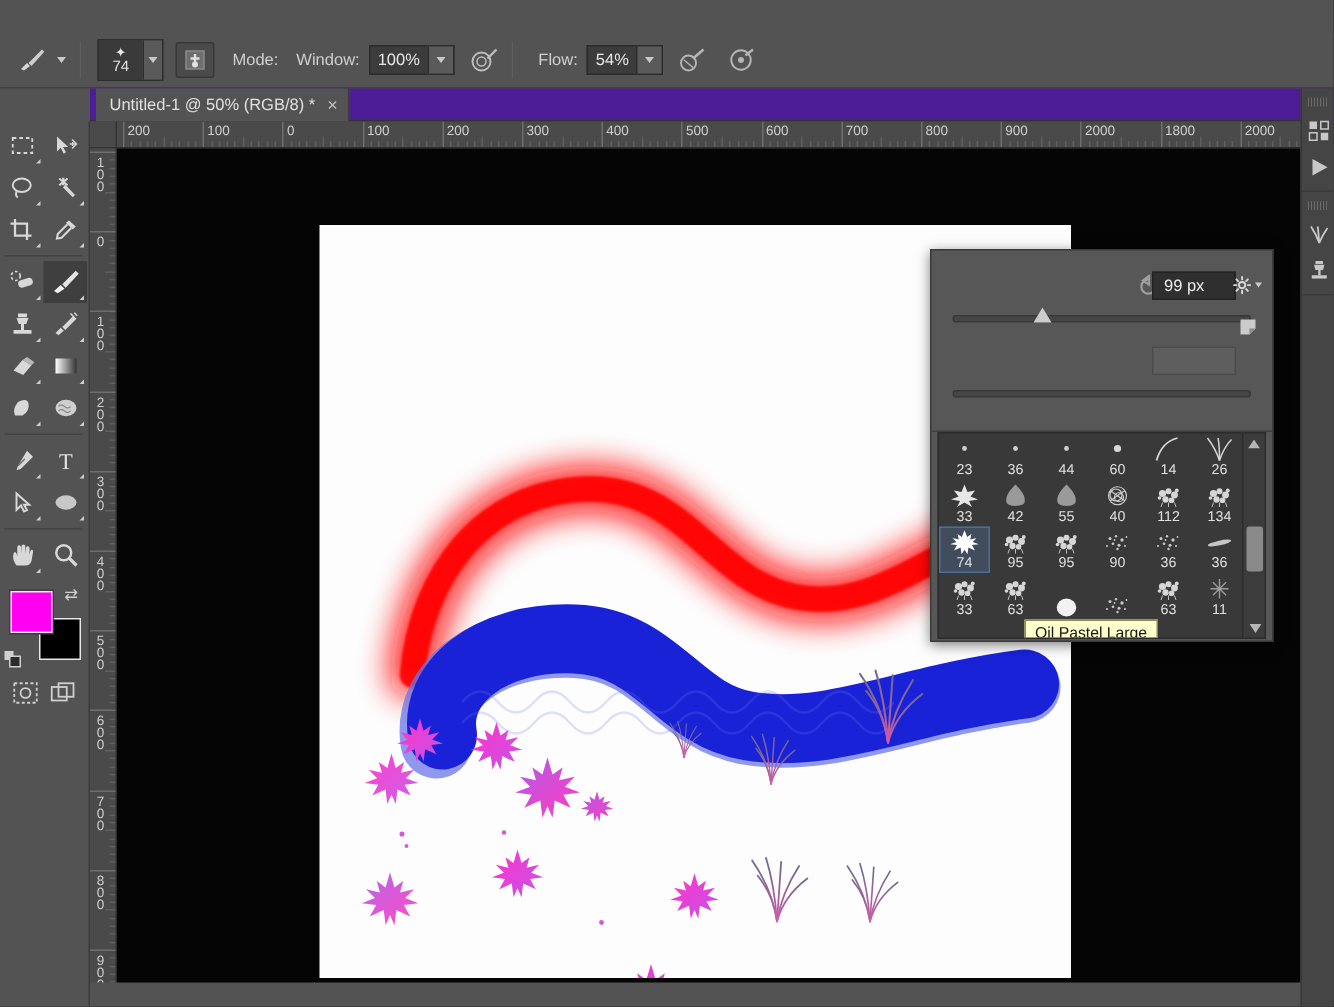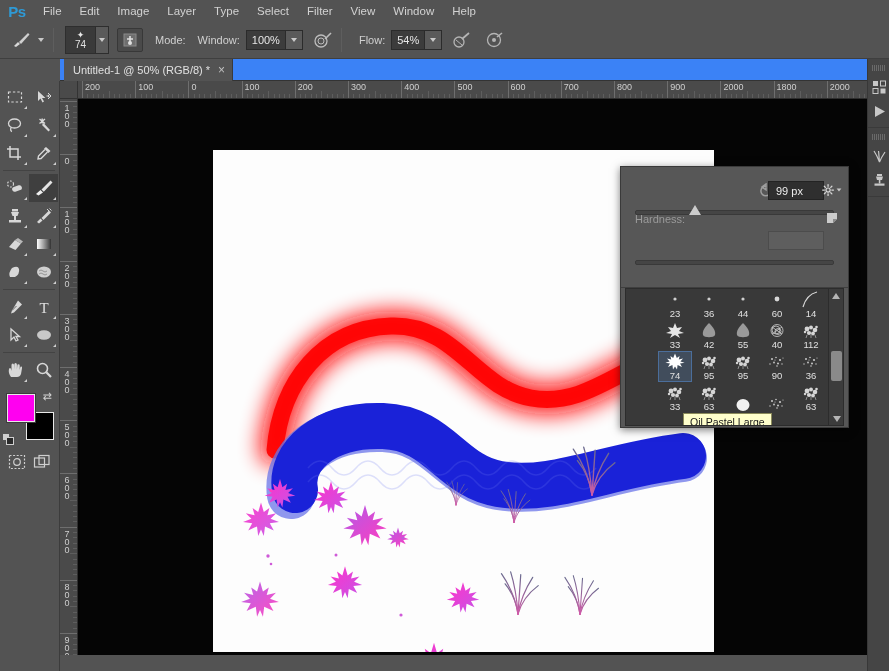--- a/index.html
+++ b/index.html
@@ -103,21 +103,21 @@
     border-left: 1px solid #2b2b2b; display:flex; align-items:center; justify-content:center;
   }
   .icon-btn {
     width: 26px; height: 24px; margin-left: 7px;
     display:flex; align-items:center; justify-content:center;
   }
 
   
   .tabbar {
     position: absolute; left: 60px; top: 59px; width: 829px; height: 22px;
-    background: #3b82f6; border-bottom: 1px solid #333;
+    background: #4c1d95; border-bottom: 1px solid #333;
   }
   .doc-tab {
     position: absolute; left: 4px; top: 0; height: 22px;
     background: #535353; border-right: 1px solid #3a3a3a;
     display: flex; align-items: center; padding: 0 7px 0 9px;
     font-size: 11px; color: #e0e0e0;
   }
   .tab-close {
     margin-left: 8px; font-size: 12px; color: #c0c0c0; line-height: 10px;
   }
@@ -246,21 +246,21 @@
   .bp-gear { position: absolute; right: 6px; top: 14px; width: 20px; height: 18px;
              display:flex; align-items:center; }
   .bp-newpreset { position: absolute; right: 7px; top: 44px; width: 16px; height: 16px; }
   .bp-divider { height: 1px; background: #3f3f3f; }
 
   .bp-list {
     position: relative; height: 138px; background: #393939;
     border: 1px solid #2c2c2c; margin: 0 4px 4px 4px;
     overflow: hidden;
   }
-  .bp-grid { display: flex; flex-wrap: wrap; width: 204px; margin-left: 32px; }
+  .bp-grid { display: flex; flex-wrap: wrap; width: 204px; }
   .bp-cell {
     width: 34px; height: 31px; position: relative;
     display: flex; flex-direction: column; align-items: center; justify-content: flex-end;
     border: 1px solid transparent;
   }
   .bp-cell.sel { border: 1px solid #4b6e9b; background: #414d5c; }
   .bp-thumbimg {
     height: 18px; width: 30px; display: flex; align-items: center; justify-content: center;
     overflow: hidden;
   }
@@ -279,33 +279,20 @@
     background: #ffffcc; border: 1px solid #8a8a5a;
     color: #181818; font-size: 10.5px; padding: 2px 6px;
     white-space: nowrap; z-index: 40;
   }
 </style>
 </head>
 <body>
 
 <div id="app">
 
-  <div class="menubar">
-    <div class="ps-logo">Ps</div>
-    <div class="menu-item">File</div>
-    <div class="menu-item">Edit</div>
-    <div class="menu-item">Image</div>
-    <div class="menu-item">Layer</div>
-    <div class="menu-item">Type</div>
-    <div class="menu-item">Select</div>
-    <div class="menu-item">Filter</div>
-    <div class="menu-item">View</div>
-    <div class="menu-item">Window</div>
-    <div class="menu-item">Help</div>
-  </div>
 
   <div class="optionsbar">
     <div class="tool-glyph-box">
       <svg width="20" height="18" viewBox="0 0 20 18">
         <path d="M3 15 L7 11 L9 13 L5 16 Z" fill="#d8d8d8"></path>
         <path d="M8 11 L17 2 L18.5 3.5 L10 13 Z" fill="#cfcfcf"></path>
       </svg>
     </div>
     <div class="caret-btn">
         <div class="tri-down"></div>
@@ -984,23 +971,20 @@
               <path d="M10.1 10.1 L11.4 11.4"></path>
             <path d="M11.4 2.6 L10.1 3.9"></path>
               <path d="M3.9 10.1 L2.6 11.4"></path>
           </g>
         </svg>
         <i class="tri-down" style="margin-left:1px;transform:scale(0.8)"></i>
       </div>
       <div class="slider-track t1"></div>
       <div class="slider-thumb"></div>
 
-      <div class="bp-row" style="margin-top:28px">
-        <span class="bp-row-label dim">Hardness:</span>
-      </div>
       <div class="bp-hard-field"></div>
       <div class="bp-newpreset">
         <svg width="15" height="15" viewBox="0 0 15 15">
           <path d="M2 2 L12 2 L12 8 L8 12 L2 12 Z" fill="#cbcbcb"></path>
           <path d="M12 8 L8 8 L8 12 Z" fill="#8a8a8a"></path>
         </svg>
       </div>
       <div class="slider-track t2"></div>
     </div>
 

